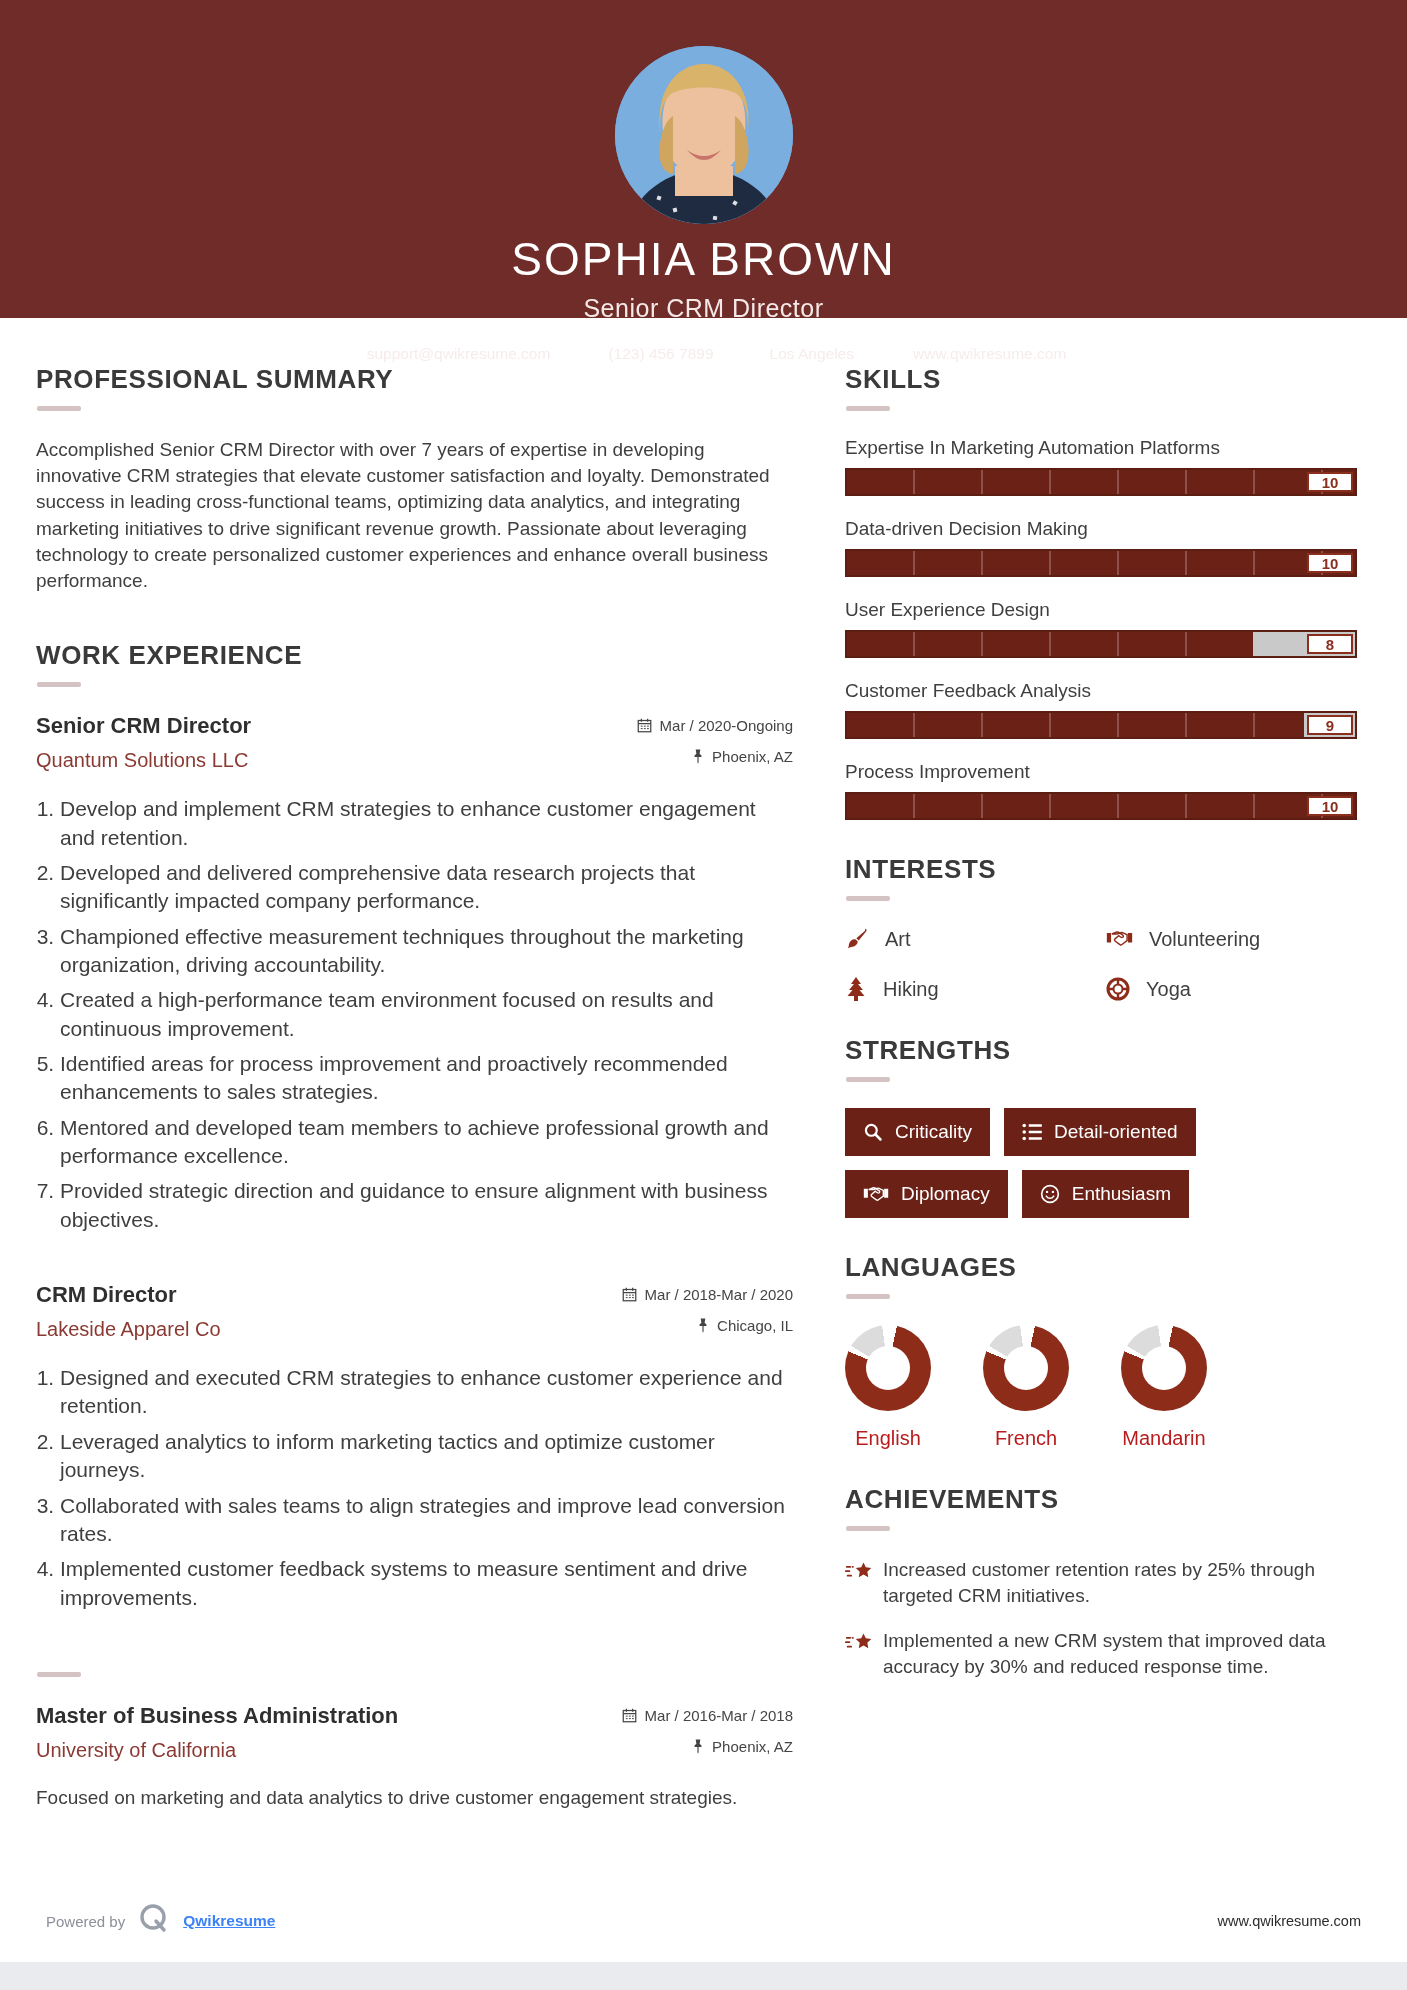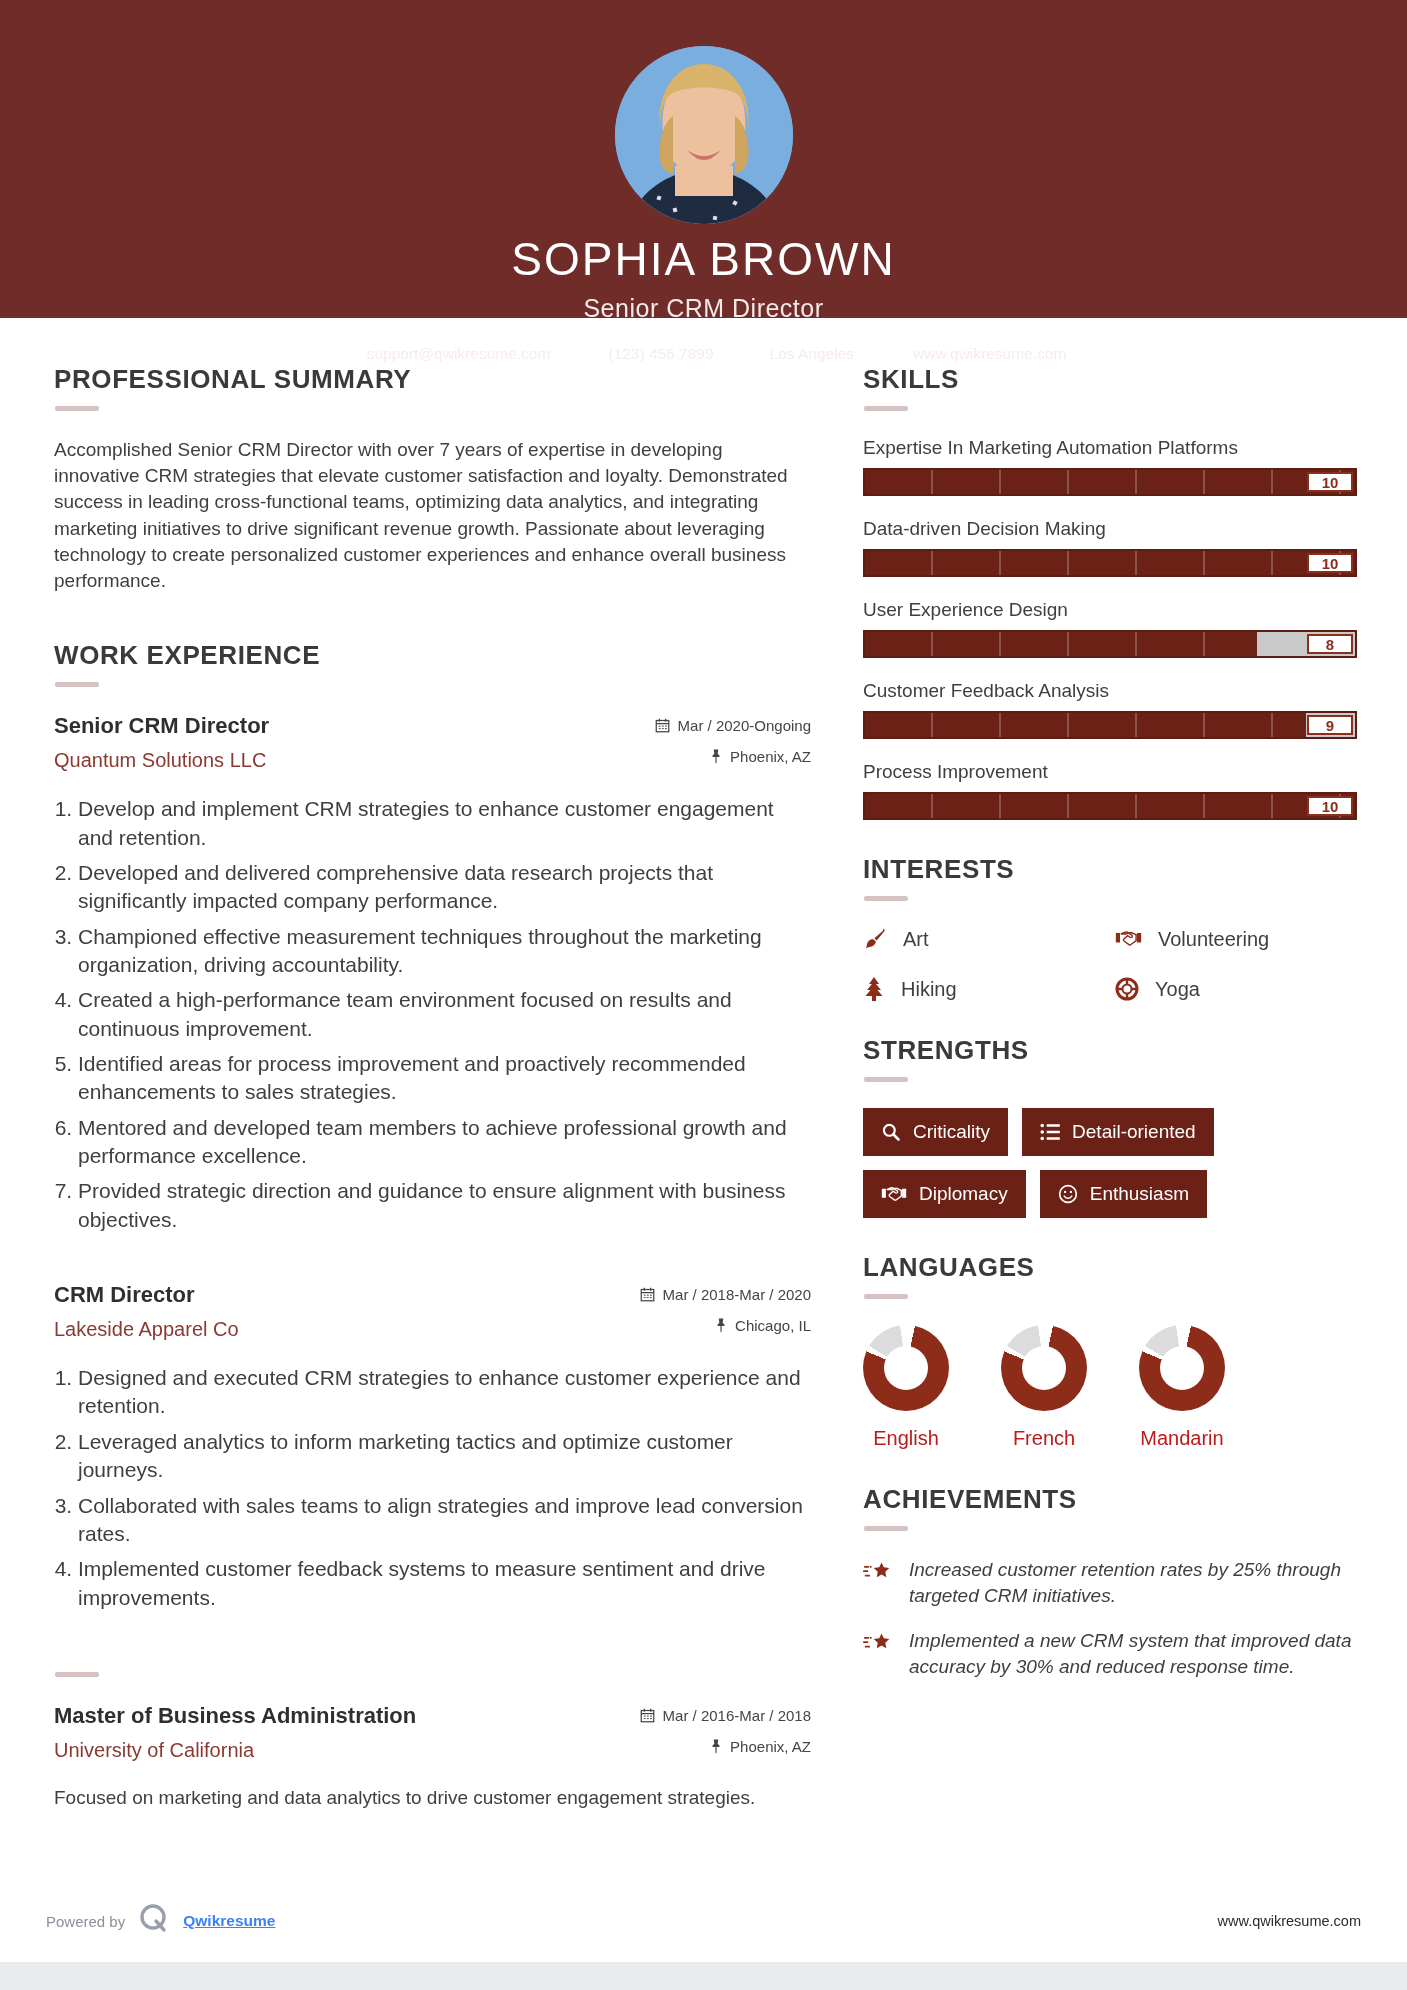--- a/index.html
+++ b/index.html
@@ -12,21 +12,21 @@
   .header { background:#702c29; height:318px; text-align:center; position:relative; }
   .photo-wrap { width:178px; height:178px; border-radius:50%; overflow:hidden; margin:0 auto; position:relative; top:46px; background:#79aede; }
   .photo-wrap svg { display:block; }
   .person-name { color:#ffffff; font-size:46px; font-weight:400; letter-spacing:2px; margin-top:54px; }
   .person-title { color:#f5e9e8; font-size:25px; font-weight:400; margin-top:8px; letter-spacing:0.5px; }
   .contact-row { display:flex; justify-content:center; align-items:center; gap:34px; margin-top:22px; }
   .contact-item { display:flex; align-items:center; gap:9px; color:#f6eceb; font-size:15.5px; }
   .contact-item svg { display:block; }
 
   
-  .columns { display:flex; padding:46px 50px 0 36px;margin-left:18px; }
+  .columns { display:flex; padding:46px 50px 0 36px; }
   .col-left { width:757px; flex:0 0 757px; margin-right:52px; }
   .col-right { flex:1; min-width:0; }
 
   h2.sec { font-size:26px; font-weight:700; color:#3a3a3a; letter-spacing:0.6px; }
   .rule { width:44px; height:5px; background:#d5c2c2; border-radius:2px; margin:11px 0 26px 1px; }
 
   .body-text { font-size:19px; color:#3f3f3f; line-height:1.38; }
 
   
   .entry { margin-bottom:40px; }
@@ -62,21 +62,21 @@
   .strength-chip svg { display:block; }
 
   
   .langs { display:flex; gap:52px; margin-top:6px; }
   .lang { text-align:center; }
   .donut { width:86px; height:86px; border-radius:50%; position:relative; margin:0 auto; }
   .donut::before { content:""; position:absolute; inset:21px; background:#ffffff; border-radius:50%; }
   .lang-label { font-size:20px; color:#b91c1c; margin-top:16px; }
 
   
-  .ach { display:flex; gap:16px; margin-bottom:20px;font-style:italic; }
+  .ach { display:flex; gap:8px; margin-bottom:20px; }
   .ach svg { flex:0 0 auto; margin-top:3px; }
   .ach-text { font-size:19px; color:#3f3f3f; line-height:1.35; }
 
   
   .sec-block { margin-bottom:34px; }
 
   
   .footer { position:absolute; left:0; right:0; bottom:22px; display:flex; justify-content:space-between; align-items:center; padding:0 46px; }
   .footer-left { display:flex; align-items:center; gap:12px; }
   .powered { color:#8b8f98; font-size:15px; }

